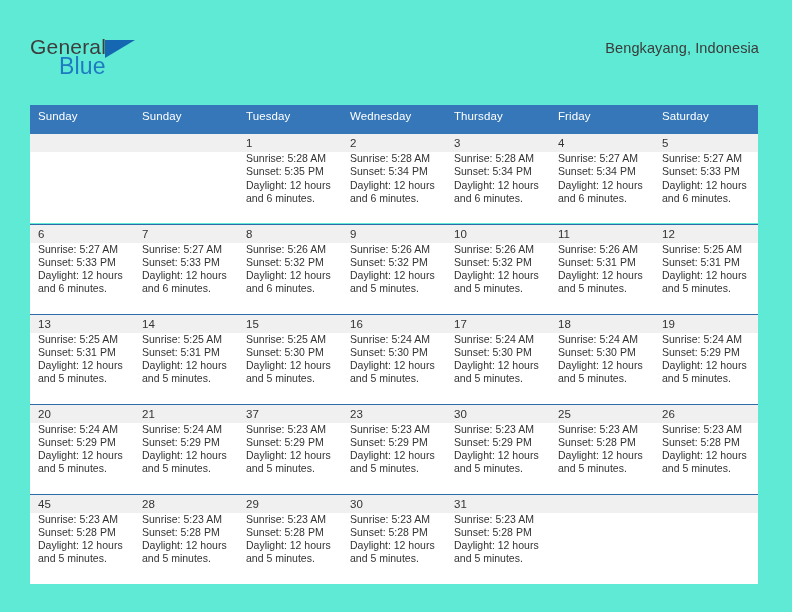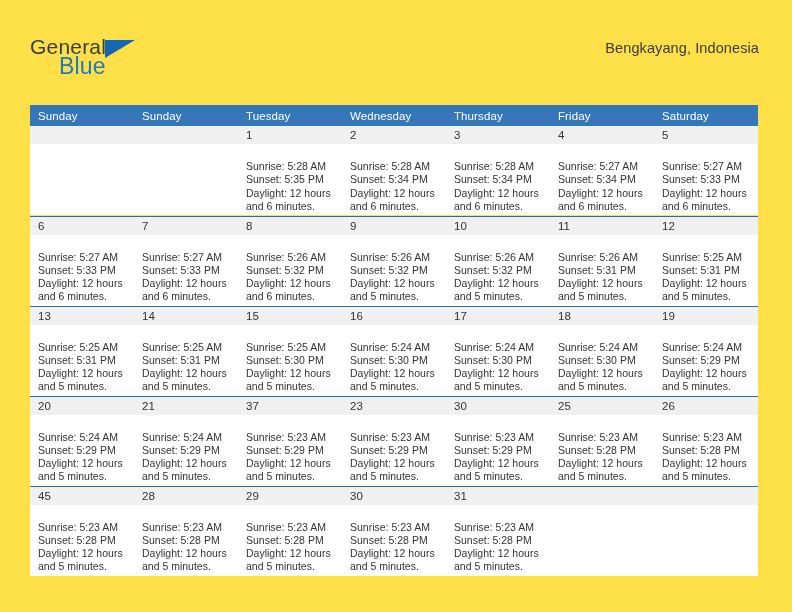--- a/index.html
+++ b/index.html
@@ -14,21 +14,21 @@
     height: 612px;
     font-family: "Liberation Sans", sans-serif;
     color: #222222;
     overflow: hidden;
   }
 
   .page {
     position: relative;
     width: 792px;
     height: 612px;
-    background: #fde047;
+    background: #5eead4;
   }
 
   
   .header {
     position: absolute;
     left: 0;
     top: 0;
     width: 792px;
     height: 100px;
   }
@@ -105,21 +105,21 @@
     border-collapse: collapse;
     table-layout: fixed;
   }
 
   table.cal-table th {
     background: #3577b8;
     color: #ffffff;
     font-size: 11.5px;
     font-weight: normal;
     text-align: left;
-    padding: 5px 0 4px 8px;
+    padding: 5px 0 12px 8px;
     height: 21px;
     letter-spacing: 0.1px;
   }
 
   table.cal-table td {
     vertical-align: top;
     padding: 0;
     height: 90px;
     border-top: 1px solid #2c6ca8;
   }
@@ -134,21 +134,21 @@
   }
   .daynum-strip {
     background: #f0f0f0;
     height: 18px;
     padding: 1px 0 0 8px;
     font-size: 11.5px;
     color: #333333;
     line-height: 17px;
   }
   .cell-body {
-    padding: 16px 6px 0 8px;
+    padding: 0 6px 0 8px;
     font-size: 10.5px;
     line-height: 13.3px;
     color: #333333;
   }
   .cell-body div { white-space: nowrap; }
 </style>
 </head>
 <body>
 
 <div class="page">

